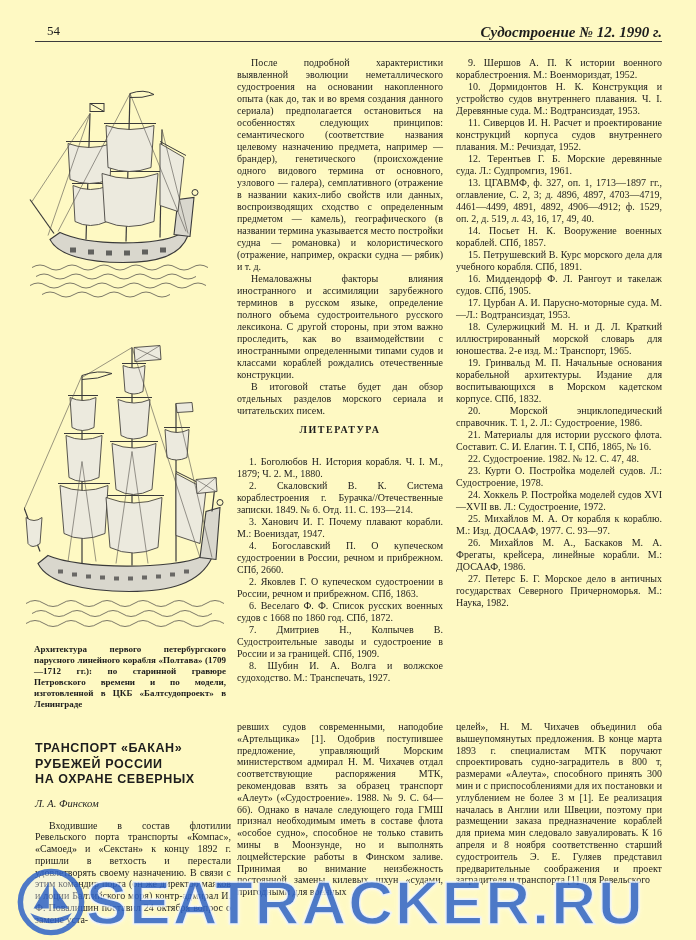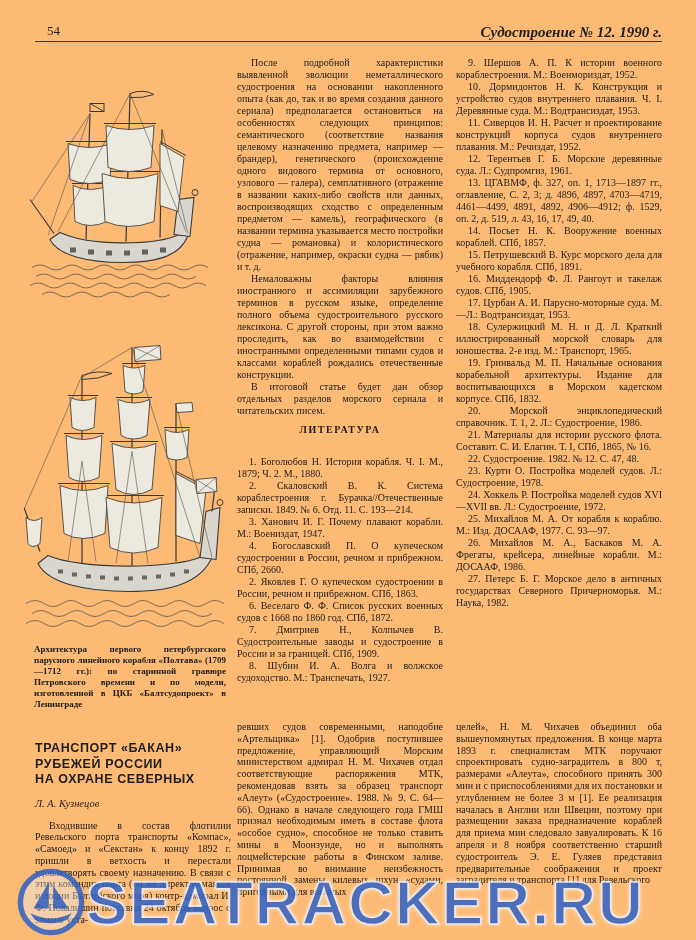--- a/index.html
+++ b/index.html
@@ -1,20 +1,20 @@
 <!DOCTYPE html>
 <html><head>
 <meta charset="utf-8">
 <style>
   * { margin:0; padding:0; box-sizing:border-box; }
   html,body { margin:0; padding:0; }
   body { background:#888; font-family:"Liberation Serif", serif; }
   .page {
     position:relative; width:696px; height:940px;
-    background:#fdba74; color:#1d1d1d; overflow:hidden;
+    background:#fef9c3; color:#1d1d1d; overflow:hidden;
     font-family:"Liberation Serif", serif;
   }
   
   .header { position:absolute; left:35px; top:20px; width:627px; height:22px; border-bottom:1.3px solid #3c3c3c; }
   .page-num { position:absolute; left:12px; top:3px; font-size:13px; }
   .journal { position:absolute; right:0; top:4px; font-size:15px; font-style:italic; font-weight:bold; }
 
   
   .figure-top { position:absolute; left:28px; top:70px; width:196px; height:238px; }
   .figure-bottom { position:absolute; left:24px; top:310px; width:202px; height:328px; }
@@ -237,21 +237,21 @@
         <p class="ref">27. Петерс Б. Г. Морское дело в античных государствах Северного Причерноморья. М.: Наука, 1982.</p>
       </div>
   </div>
 
   <div class="bottom-col1">
     <div class="article-title">
       <div>ТРАНСПОРТ «БАКАН»</div>
       <div>РУБЕЖЕЙ РОССИИ</div>
       <div>НА ОХРАНЕ СЕВЕРНЫХ</div>
     </div>
-    <div class="author">Л. А. Кузнецов</div>
+    <div class="author">Л. А. Финском</div>
     <div class="body para col1-text">Входившие в состав флотилии Ревельского порта транспорты «Компас», «Самоед» и «Секстан» к концу 1892 г. пришли в ветхость и перестали удовлетворять своему назначению. В связи с этим командир порта (он же директор маяков и лоции Балтийского моря) контр-адмирал И. Ф. Повалишин поставил 24 октября вопрос о замене уста-</div>
   </div>
   <div class="bottom-col col2pos body">ревших судов современными, наподобие «Артельщика» [1]. Одобрив поступившее предложение, управляющий Морским министерством адмирал Н. М. Чихачев отдал соответствующие распоряжения МТК, рекомендовав взять за образец транспорт «Алеут» («Судостроение». 1988. № 9. С. 64—66). Однако в начале следующего года ГМШ признал необходимым иметь в составе флота «особое судно», способное не только ставить мины в Моонзунде, но и выполнять лоцмейстерские работы в Финском заливе. Принимая во внимание неизбежность постоянной замены килевых шхун «судами, пригодными для военных</div>
   <div class="bottom-col col3pos body">целей», Н. М. Чихачев объединил оба вышеупомянутых предложения. В конце марта 1893 г. специалистам МТК поручают спроектировать судно-заградитель в 800 т, размерами «Алеута», способного принять 300 мин и с приспособлениями для их постановки и углублением не более 3 м [1]. Ее реализация началась в Англии или Швеции, поэтому при размещении заказа предназначение кораблей для приема мин следовало завуалировать. К 16 апреля и 8 ноября соответственно старший судостроитель Э. Е. Гуляев представил предварительные соображения и проект заградителя и транспорта [1] для Ревельского</div>
 
   <div class="watermark">
     <svg class="wm-logo" viewBox="0 0 64 64">
       <circle cx="32" cy="32" r="28" fill="rgba(233,241,255,0.45)" stroke="#2f63c8" stroke-width="5"></circle>
       <path d="M30,14 L30,38 L16,38 Z" fill="#2f63c8"></path>
       <path d="M34,17 L34,38 L48,38 Z" fill="#2f63c8"></path>

